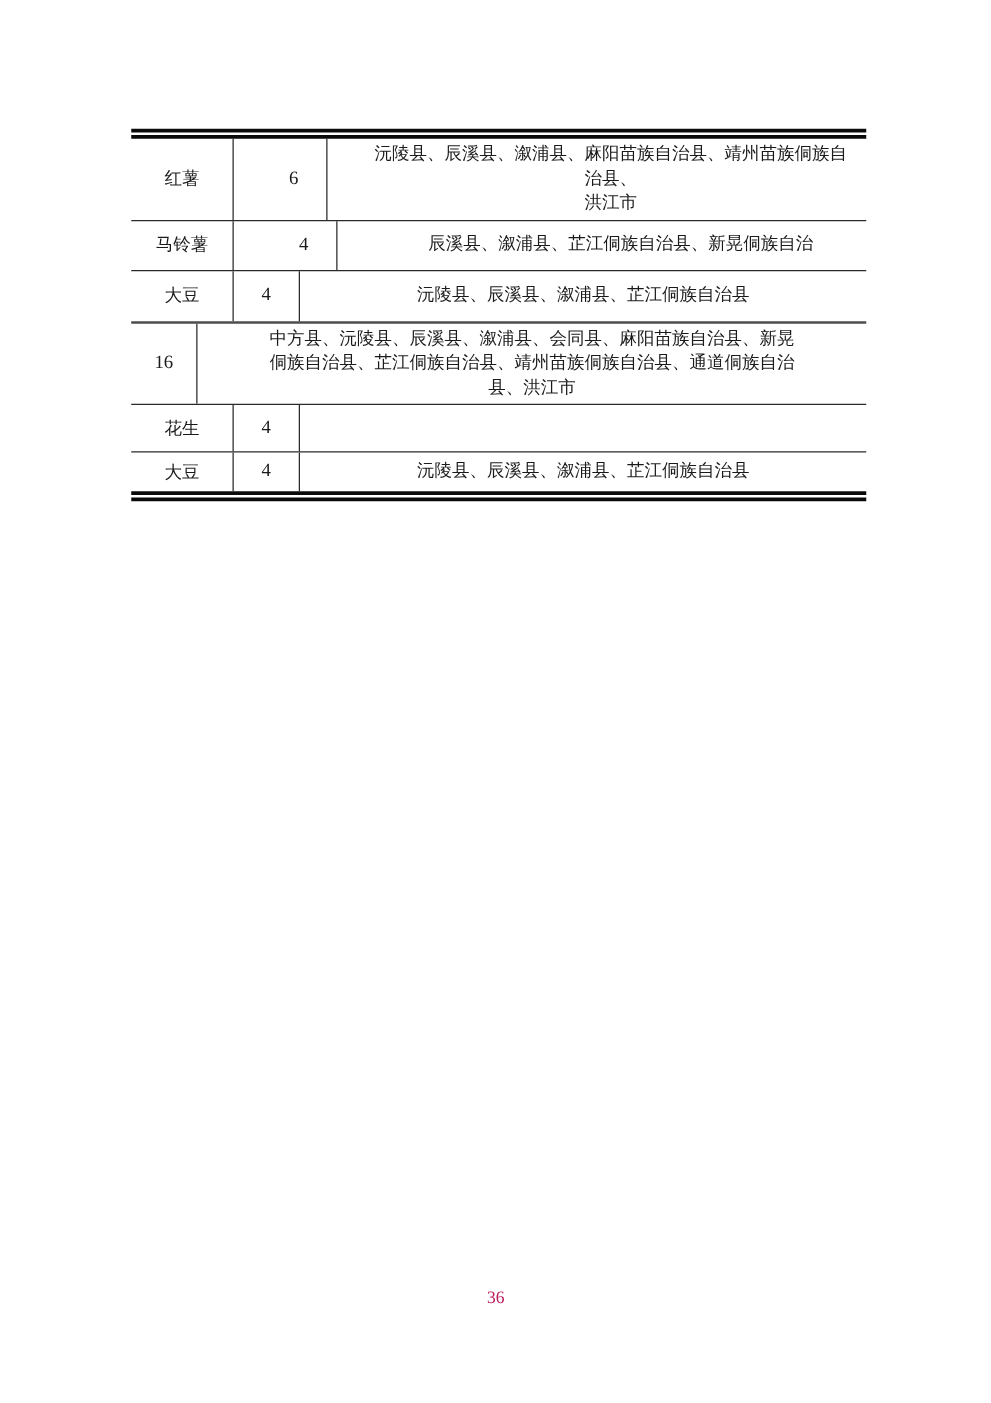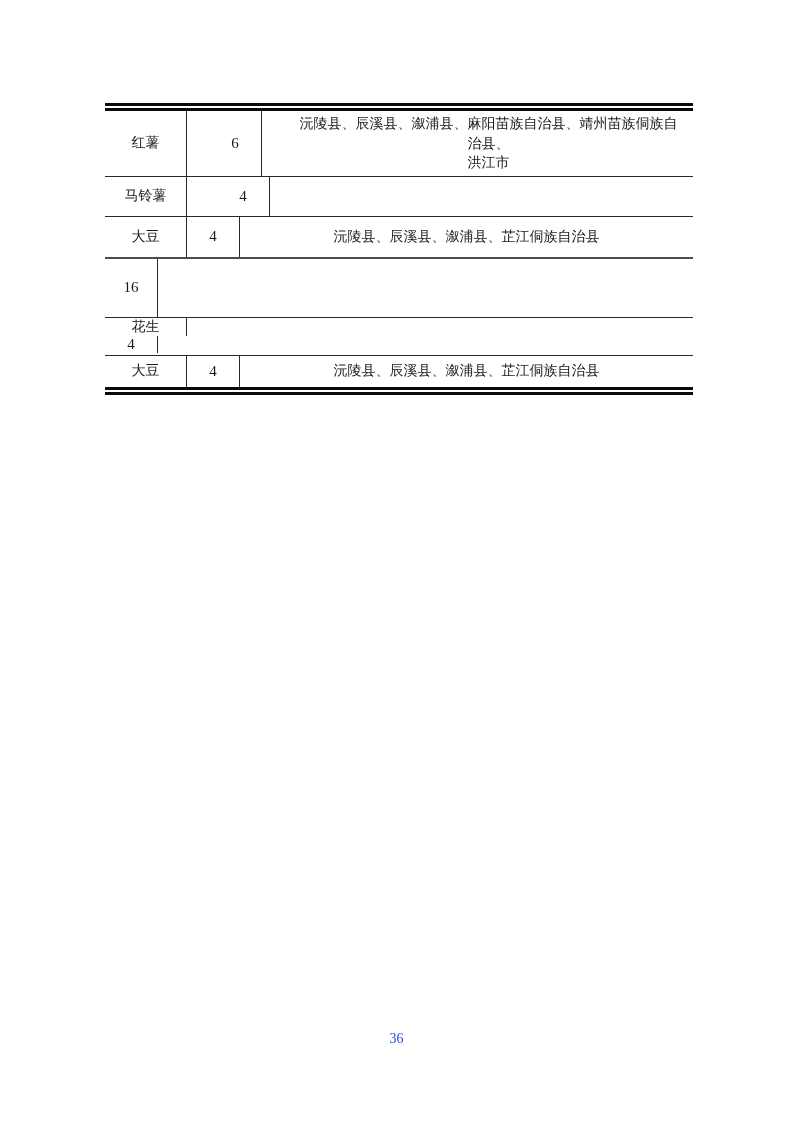--- a/index.html
+++ b/index.html
@@ -57,60 +57,64 @@
     flex: 1;
     padding: 3px 10px;
     font-size: 14px;
     line-height: 19.5px;
     white-space: pre-line;
   }
   .r1 { min-height: 51px; gap: 22px; }
   .r2 { min-height: 39px; gap: 30px; }
   .r3 { min-height: 40px; }
   .r4 { min-height: 58px; }
-  .r5 { min-height: 37px; flex-direction: column; }
+  .r5 { min-height: 37px; }
   .r6 { min-height: 31px; }
   .page-number {
     position: absolute;
     left: 0;
     right: 0;
     top: 1031px;
     text-align: center;
     font-size: 14px;
     font-family: "Liberation Serif", "DejaVu Serif", serif;
-    color: #1d4ed8;
+    color: #be185d;
   }
 </style>
 </head>
 <body>
 
 <div class="page">
 
   <div class="doc-table">
 
     <div class="trow r1">
       <div class="cell c1">红薯</div>
       <div class="cell c2">6</div>
       <div class="cell c3">沅陵县、辰溪县、溆浦县、麻阳苗族自治县、靖州苗族侗族自治县、
 洪江市</div>
     </div>
 
     <div class="trow r2">
       <div class="cell c1">马铃薯</div>
       <div class="cell c2">4</div>
+      <div class="cell c3">辰溪县、溆浦县、芷江侗族自治县、新晃侗族自治</div>
     </div>
 
     <div class="trow r3 heavy">
       <div class="cell c1">大豆</div>
       <div class="cell c2">4</div>
       <div class="cell c3">沅陵县、辰溪县、溆浦县、芷江侗族自治县</div>
     </div>
 
     <div class="trow r4">
       <div class="cell c2">16</div>
+      <div class="cell c3">中方县、沅陵县、辰溪县、溆浦县、会同县、麻阳苗族自治县、新晃
+侗族自治县、芷江侗族自治县、靖州苗族侗族自治县、通道侗族自治
+县、洪江市</div>
     </div>
 
     <div class="trow r5">
       <div class="cell c1">花生</div>
       <div class="cell c2">4</div>
     </div>
 
     <div class="trow r6">
       <div class="cell c1">大豆</div>
       <div class="cell c2">4</div>

